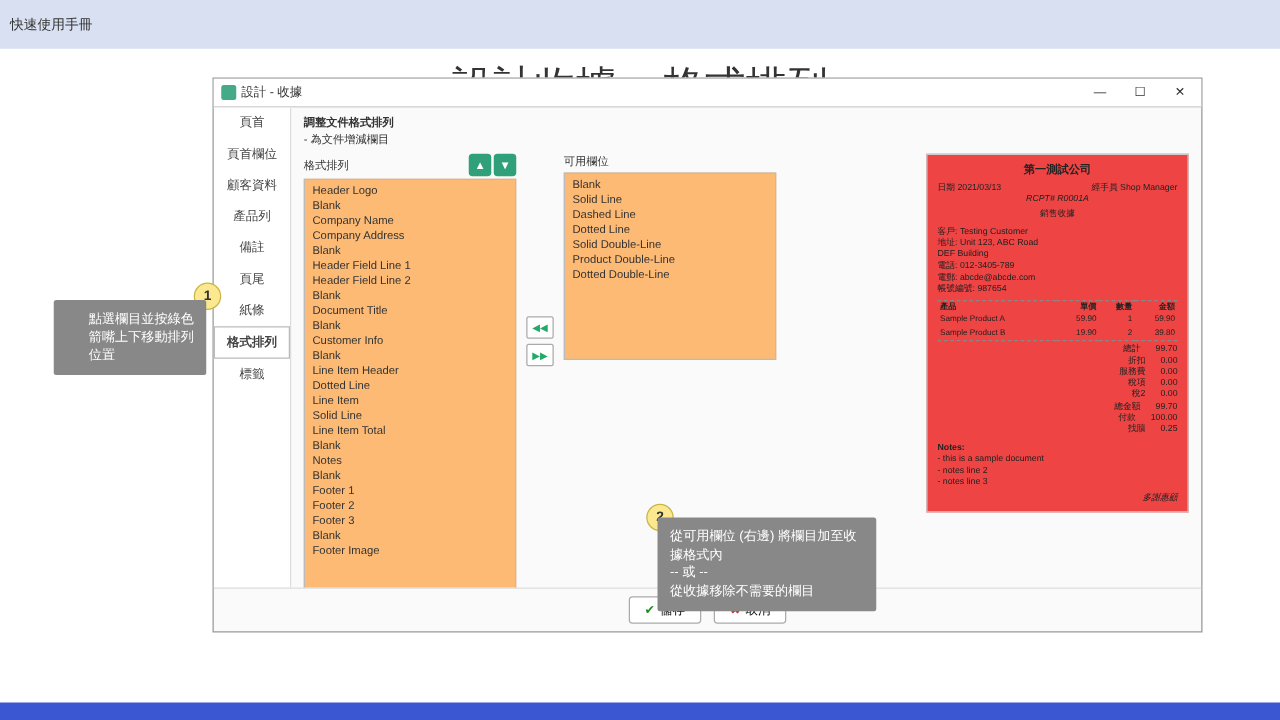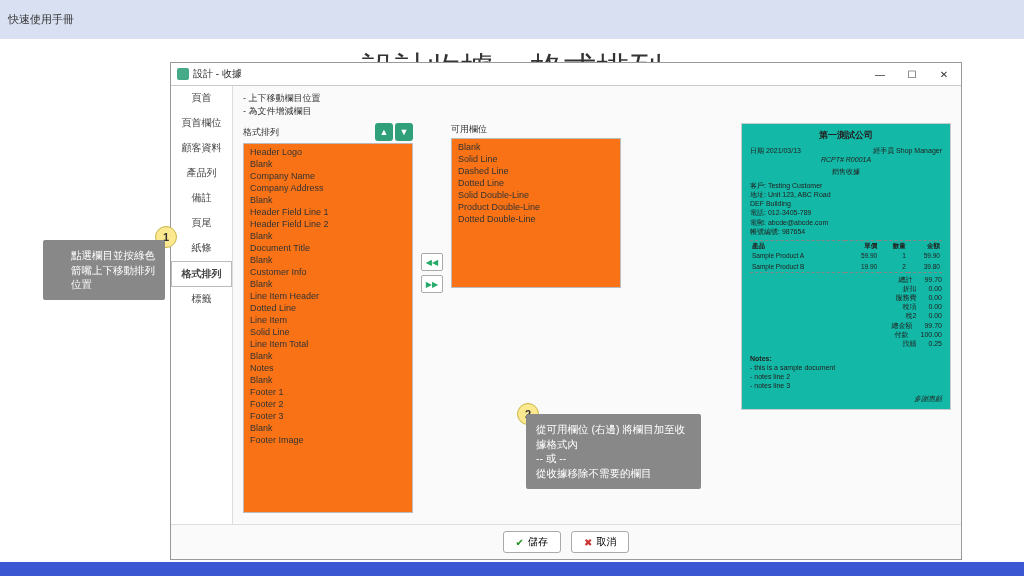--- a/index.html
+++ b/index.html
@@ -1,42 +1,42 @@
 <!DOCTYPE html>
 <html><head>
 <meta charset="utf-8">
 <style>
   * { box-sizing: border-box; margin: 0; padding: 0; }
   body { font-family: Arial, "Microsoft JhengHei", sans-serif; background: #fff; width: 1024px; height: 576px; overflow: hidden; position: relative; }
   .header-bar { background: #d8e0f2; padding: 12px 8px; font-size: 11px; color: #333; }
   .page-title { text-align: center; font-size: 33px; color: #333; margin: 8px 0 4px; font-weight: normal; }
-  .window { position: absolute; left: 170px; top: 62px; width: 792px; height: 498px; border: 1px solid #999; background: #fafafa; display: flex; flex-direction: column; }
+  .window { position: absolute; left: 170px; top: 62px; width: 792px; height: 444px; border: 1px solid #999; background: #fafafa; display: flex; flex-direction: column; }
   .title-bar { display: flex; align-items: center; justify-content: space-between; padding: 3px 6px; border-bottom: 1px solid #ccc; background: #fff; }
   .title-bar-left { display: flex; align-items: center; gap: 4px; font-size: 10px; color: #333; }
   .app-icon { width: 12px; height: 12px; background: #4a8; border-radius: 2px; }
   .win-controls { display: flex; gap: 10px; }
   .win-btn { width: 22px; height: 16px; display: flex; align-items: center; justify-content: center; font-size: 10px; color: #333; cursor: pointer; }
   .window-body { display: flex; flex: 1; overflow: hidden; }
   .sidebar { width: 62px; background: #fff; border-right: 1px solid #ddd; display: flex; flex-direction: column; font-size: 10px; }
   .sidebar-tab { padding: 5px 4px; text-align: center; color: #444; cursor: pointer; border-bottom: 1px solid transparent; }
   .sidebar-tab.active { border: 1px solid #bbb; background: #fff; font-weight: bold; }
   .main-area { flex: 1; padding: 6px 10px; display: flex; flex-direction: column; position: relative; }
   .instructions { font-size: 9px; color: #333; line-height: 1.4; margin-bottom: 6px; }
   .lists-row { display: flex; gap: 8px; align-items: flex-start; }
   .list-block { display: flex; flex-direction: column; }
   .list-header-row { display: flex; align-items: center; justify-content: space-between; margin-bottom: 2px; }
   .list-label { font-size: 9px; color: #333; }
   .arrow-btns { display: flex; gap: 2px; }
   .arrow-btn { width: 18px; height: 18px; background: #2fa07a; border-radius: 3px; display: flex; align-items: center; justify-content: center; color: #fff; font-size: 9px; cursor: pointer; }
-  .list-box { width: 170px; height: 370px; border: 1px solid #bbb; background: #f97316; overflow: hidden; font-size: 9px; padding: 2px; }
+  .list-box { width: 170px; height: 370px; border: 1px solid #bbb; background: #fdba74; overflow: hidden; font-size: 9px; padding: 2px; }
   .list-box.short { height: 150px; }
   .list-item { padding: 1px 4px; color: #333; cursor: pointer; white-space: nowrap; }
   .transfer-col { display: flex; flex-direction: column; gap: 4px; margin-top: 130px; }
   .transfer-btn { width: 22px; height: 18px; border: 1px solid #aaa; background: #fff; border-radius: 2px; display: flex; align-items: center; justify-content: center; font-size: 8px; color: #2a6; cursor: pointer; }
-  .preview { width: 210px; border: 1px solid #ccc; background: #14b8a6; margin-left: auto; font-size: 7px; color: #222; padding: 6px 8px; line-height: 1.3; }
+  .preview { width: 210px; border: 1px solid #ccc; background: #ef4444; margin-left: auto; font-size: 7px; color: #222; padding: 6px 8px; line-height: 1.3; }
   .preview h4 { text-align: center; font-size: 9px; margin-bottom: 4px; }
   .preview .meta { display: flex; justify-content: space-between; font-size: 7px; }
   .preview .center { text-align: center; font-style: italic; }
   .preview .sub { text-align: center; margin: 3px 0 5px; font-size: 7px; }
   .preview .info-line { font-size: 7px; }
   .preview .info-line b { font-weight: normal; }
   .preview table { width: 100%; font-size: 6.5px; border-collapse: collapse; margin-top: 4px; border-top: 1px dashed #888; border-bottom: 1px dashed #888; }
   .preview table th, .preview table td { padding: 1px 2px; text-align: right; }
   .preview table th:first-child, .preview table td:first-child { text-align: left; }
   .totals { font-size: 7px; margin-top: 2px; }
@@ -82,21 +82,21 @@
         <div class="sidebar-tab">產品列</div>
         <div class="sidebar-tab">備註</div>
         <div class="sidebar-tab">頁尾</div>
         <div class="sidebar-tab">紙條</div>
         <div class="sidebar-tab active">格式排列</div>
         <div class="sidebar-tab">標籤</div>
       </div>
 
     <div class="main-area">
       <div class="instructions">
-        <div>- 上下移動欄目位置</div>
+        <div style="font-weight:bold">調整文件格式排列</div>
         <div>- 為文件增減欄目</div>
       </div>
 
       <div class="lists-row">
         <div class="list-block">
           <div class="list-header-row">
             <span class="list-label">格式排列</span>
             <div class="arrow-btns">
               <div class="arrow-btn">▲</div>
               <div class="arrow-btn">▼</div>

